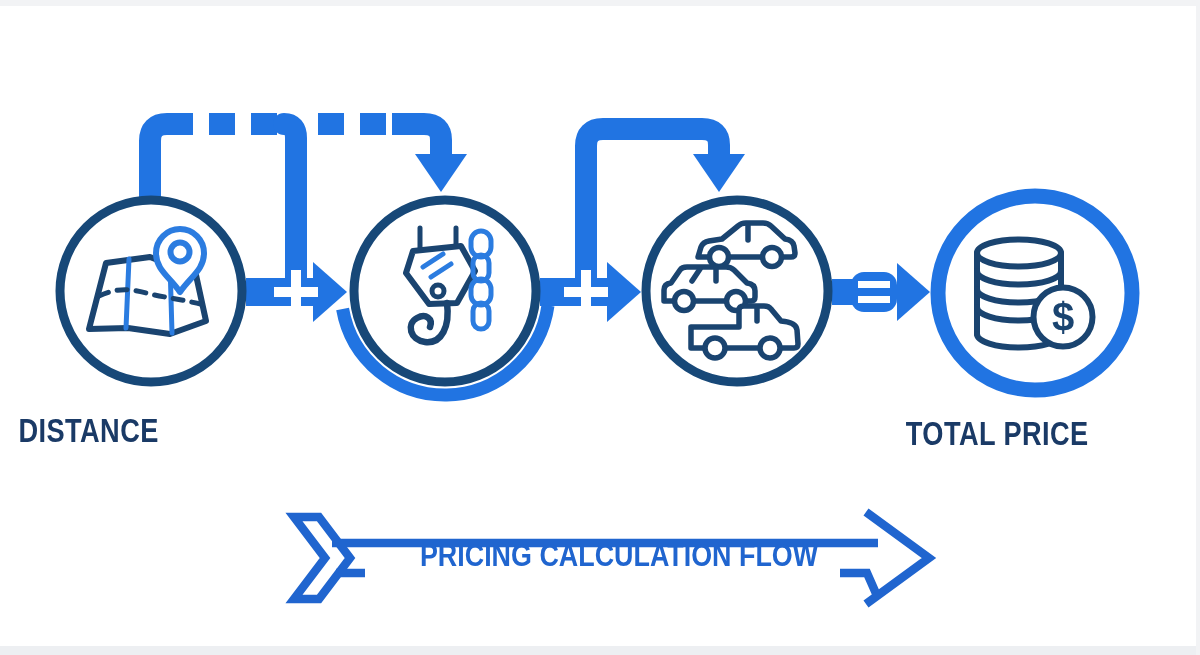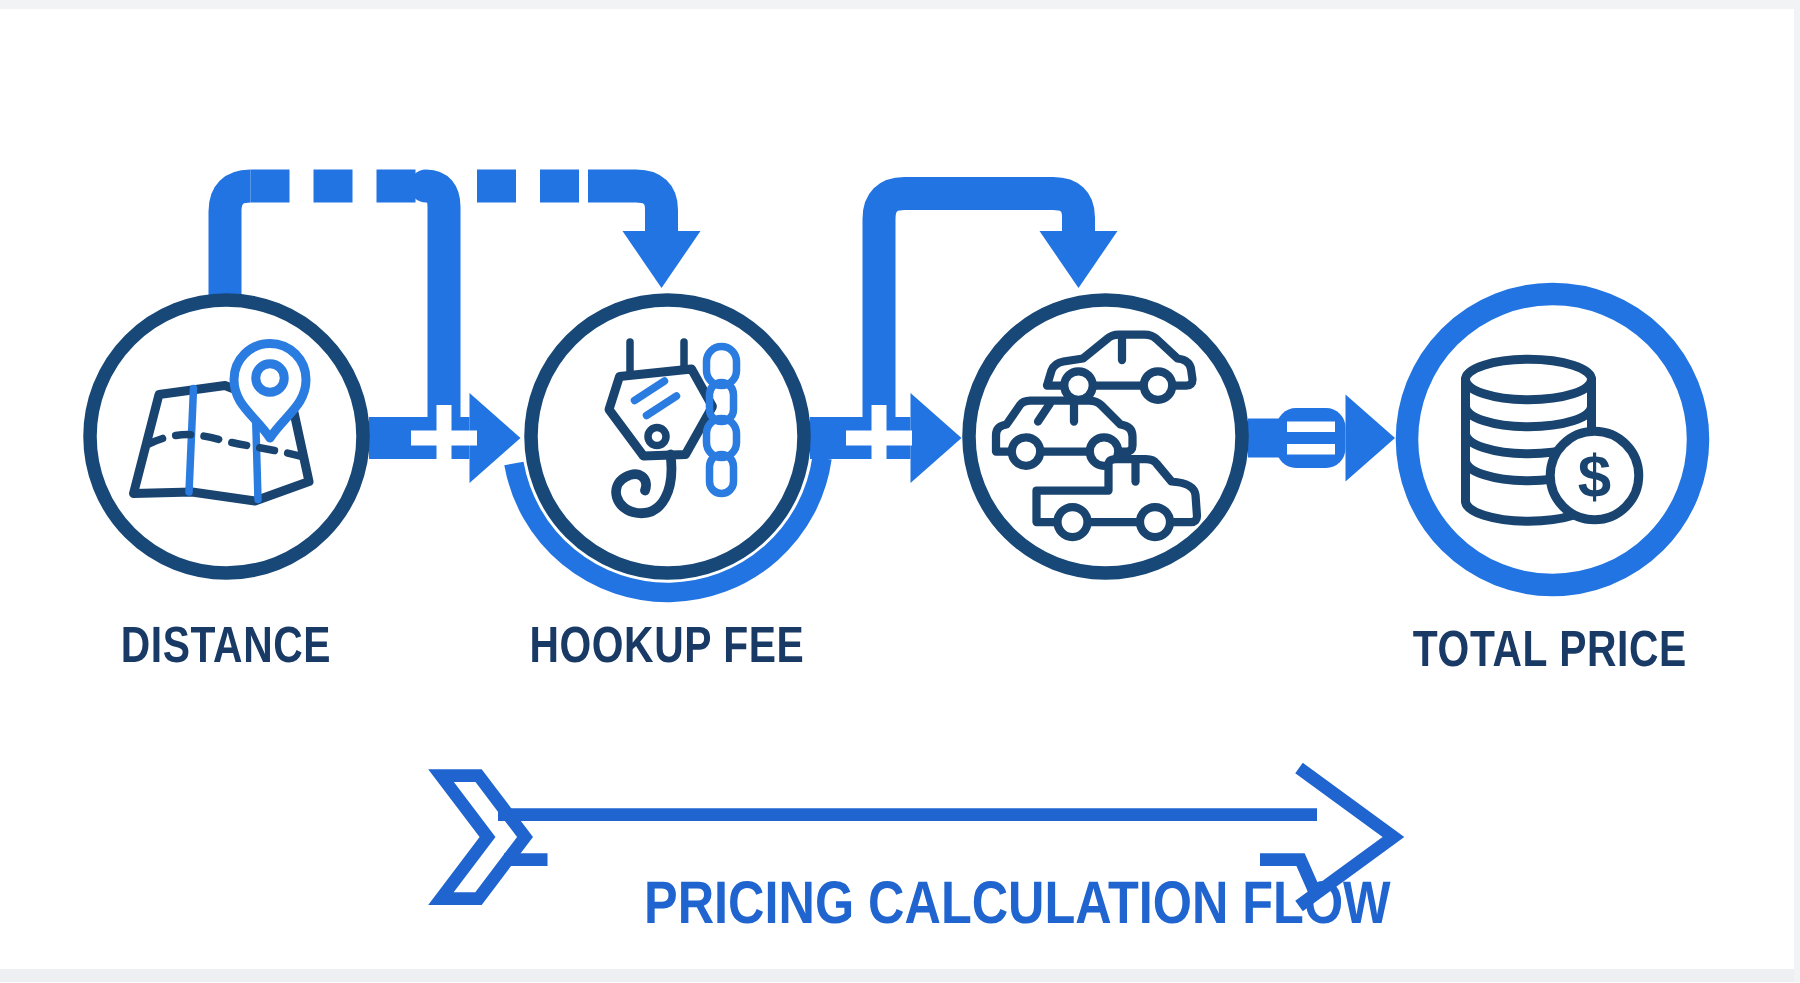--- a/index.html
+++ b/index.html
@@ -2,28 +2,28 @@
 <html><head>
 <meta charset="utf-8">
 <style>
   html,body{margin:0;padding:0;background:#ffffff;}
   .canvas{
     position:relative;width:1200px;height:655px;background:#ffffff;
     overflow:hidden;font-family:"Liberation Sans",sans-serif;
   }
   .art{position:absolute;left:0;top:0;width:1200px;height:655px;}
   .node-label{
-    position:absolute;width:300px;top:411px;text-align:center;
+    position:absolute;width:300px;top:411px;text-align:left;
     font-weight:bold;font-size:34px;color:#1A3A66;letter-spacing:0.5px;
     white-space:nowrap;
   }
   .node-label .squeeze{display:inline-block;transform:scaleX(0.80);transform-origin:center;}
   .banner-label{
-    position:absolute;left:382px;top:580px;width:450px;text-align:center;
-    font-weight:bold;font-size:40px;color:#2065CF;white-space:nowrap;
+    position:absolute;left:382px;top:537px;width:450px;text-align:center;
+    font-weight:bold;font-size:32px;color:#2065CF;white-space:nowrap;
   }
   .banner-label .squeeze{display:inline-block;transform:scaleX(0.84);transform-origin:center;}
 </style>
 </head>
 <body>
 
 <div class="canvas">
 
   <svg class="art" viewBox="0 0 1200 655" xmlns="http://www.w3.org/2000/svg">
 
@@ -141,18 +141,17 @@
     <g stroke="#2065CF" stroke-width="8.5" fill="none" stroke-linejoin="miter">
       <path d="M294,517 L319,517 L350,558 L319,599 L294,599 L325,558 Z" fill="#ffffff"></path>
       <path d="M332,543 H878"></path>
       <path d="M336,573 H365"></path>
       <path d="M840,573 H867 L878,598"></path>
       <path d="M866,512 L929,558 L866,604"></path>
     </g>
   </svg>
 
   <div class="node-label" style="left:1px;"><span class="squeeze">DISTANCE</span></div>
-  <div class="node-label" style="left:295px;"><span class="squeeze">HOOKUP FEE</span></div>
   <div class="node-label" style="left:883px;top:414px;"><span class="squeeze">TOTAL PRICE</span></div>
 
   <div class="banner-label"><span class="squeeze">PRICING CALCULATION FLOW</span></div>
 
 </div>
 
 </body></html>

